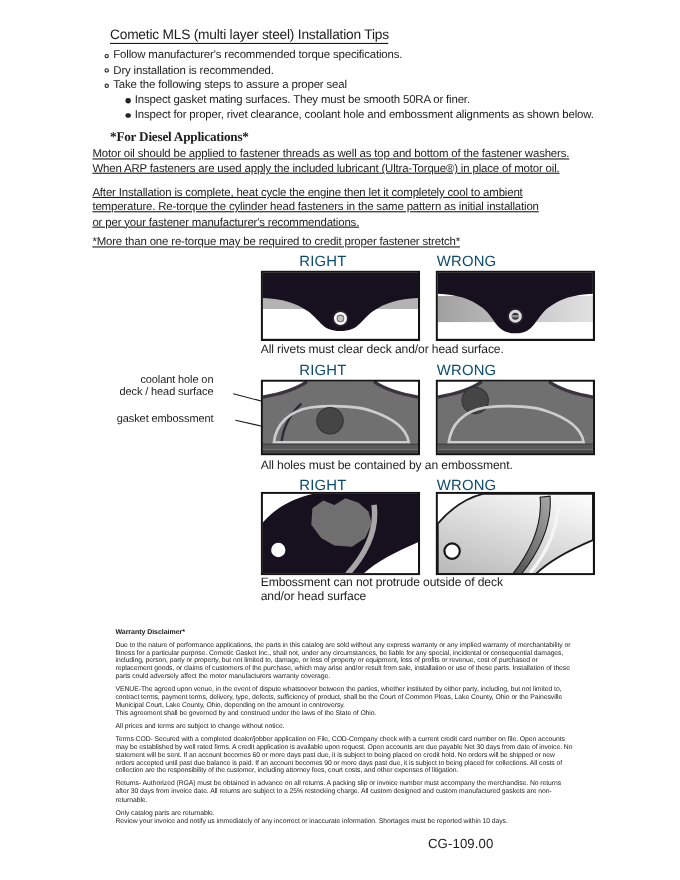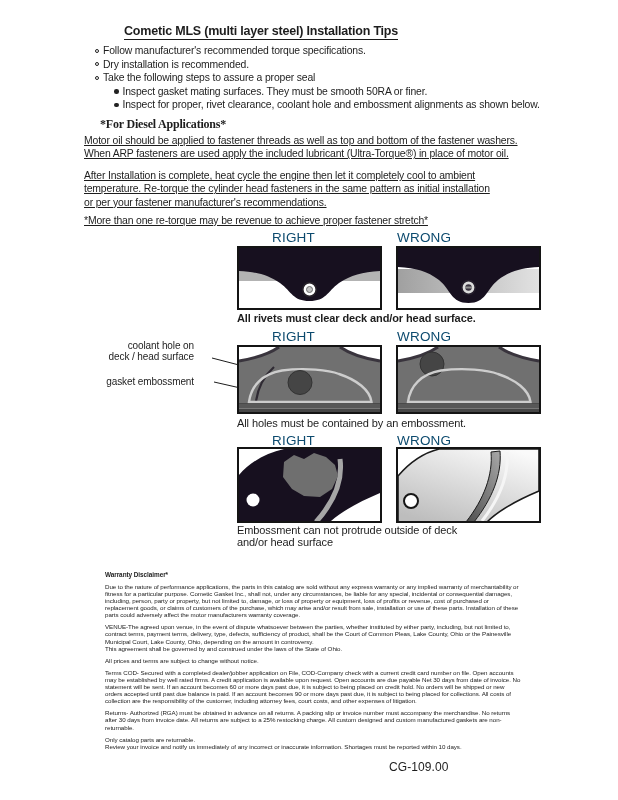--- a/index.html
+++ b/index.html
@@ -6,22 +6,22 @@
   html,body { background:#ffffff; }
   body {
     width:618px; height:800px; position:relative; overflow:hidden;
     font-family:"Liberation Sans","DejaVu Sans",sans-serif;
     color:#1d1d1d; -webkit-font-smoothing:antialiased;
   }
   .abs { position:absolute; }
   .pre { white-space:pre-line; }
 
   .title {
-    left:100px; top:24px; font-size:12.5px; font-weight:bold; letter-spacing:-0.2px;
-    border-bottom:1.6px solid #1a1a1a; padding-bottom:1px;margin-left:24px;
+    left:100px; top:24px; font-size:12.5px; font-weight:normal; letter-spacing:-0.2px;
+    border-bottom:1.6px solid #1a1a1a; padding-bottom:1px;
   }
 
   .tips { left:95px; top:44px; width:460px; font-size:10.4px; letter-spacing:-0.15px; }
   .tips .row { display:flex; align-items:flex-start; line-height:13.5px; }
   .tips .row.sub { margin-left:19px; }
   .mark { flex:0 0 auto; margin-right:4px; margin-top:4.5px; }
   .b-open { width:4px; height:4px; border:1px solid #222; border-radius:50%; display:block; }
   .b-fill { width:4.5px; height:4.5px; background:#222; border-radius:50%; display:block; }
 
   .diesel-h { left:100px; top:117px; font-size:12px; font-weight:bold; letter-spacing:-0.2px;font-family:Liberation Serif, serif; }
@@ -77,21 +77,21 @@
     <span>Inspect for proper, rivet clearance, coolant hole and embossment alignments as shown below.</span>
   </div>
 </div>
 
 <div class="abs diesel-h">*For Diesel Applications*</div>
 <div class="abs para p1 pre">Motor oil should be applied to fastener threads as well as top and bottom of the fastener washers.
 When ARP fasteners are used apply the included lubricant (Ultra-Torque®) in place of motor oil.</div>
 <div class="abs para p2 pre">After Installation is complete, heat cycle the engine then let it completely cool to ambient
 temperature. Re-torque the cylinder head fasteners in the same pattern as initial installation
 or per your fastener manufacturer's recommendations.</div>
-<div class="abs para p3 pre">*More than one re-torque may be revenue to achieve proper fastener stretch*</div>
+<div class="abs para p3 pre">*More than one re-torque may be required to credit proper fastener stretch*</div>
 
 <div class="abs dlabel" style="left:272px; top:230px;">RIGHT</div>
 <div class="abs dlabel" style="left:397px; top:230px;">WRONG</div>
 
 <div class="abs fig" style="left:237px; top:246px;">
   <svg width="145" height="64" viewBox="0 0 145 64">
     <rect x="0" y="0" width="145" height="64" fill="#ffffff"></rect>
     <rect x="2" y="25" width="141" height="10" fill="#b3b3b3"></rect>
     <rect x="2" y="35" width="141" height="27" fill="#ffffff"></rect>
     <path d="M2,2 H143 V25 C125,26 114,29 102,37 C90,46 89,55 72.5,55 C56,55 55,46 43,37 C31,29 20,26 2,25 Z" fill="#17101f"></path>
@@ -113,21 +113,21 @@
     <rect x="2" y="23" width="141" height="24" fill="url(#w1g)"></rect>
     <rect x="2" y="47" width="141" height="15" fill="#ffffff"></rect>
     <path d="M2,2 H143 V21 C125,22 114,25 102,34 C90,44 90,57 72.5,57 C55,57 55,44 43,34 C31,25 20,22 2,21 Z" fill="#17101f"></path>
     <circle cx="72.5" cy="41.5" r="6.8" fill="#dcdcdc" stroke="#241d2b" stroke-width="1.8"></circle>
     <circle cx="72.5" cy="41.5" r="3.2" fill="#39323f"></circle>
     <rect x="69" y="40.4" width="7" height="2.2" rx="1" fill="#8f8f8f"></rect>
     <rect x="1" y="1" width="143" height="62" fill="none" stroke="#141414" stroke-width="2"></rect>
   </svg>
 </div>
 
-<div class="abs cap" style="left:237px; top:313px;font-weight:bold;">All rivets must clear deck and/or head surface.</div>
+<div class="abs cap" style="left:237px; top:313px;">All rivets must clear deck and/or head surface.</div>
 
 <div class="abs dlabel" style="left:272px; top:329px;">RIGHT</div>
 <div class="abs dlabel" style="left:397px; top:329px;">WRONG</div>
 
 <div class="abs ann pre" style="top:340px;">coolant hole on
 deck / head surface</div>
 <div class="abs ann" style="top:376px;">gasket embossment</div>
 
 <svg class="abs" style="left:210px; top:354px;" width="95" height="42" viewBox="0 0 95 42">
   <line x1="2" y1="4" x2="87" y2="26" stroke="#1c1c1c" stroke-width="1"></line>

